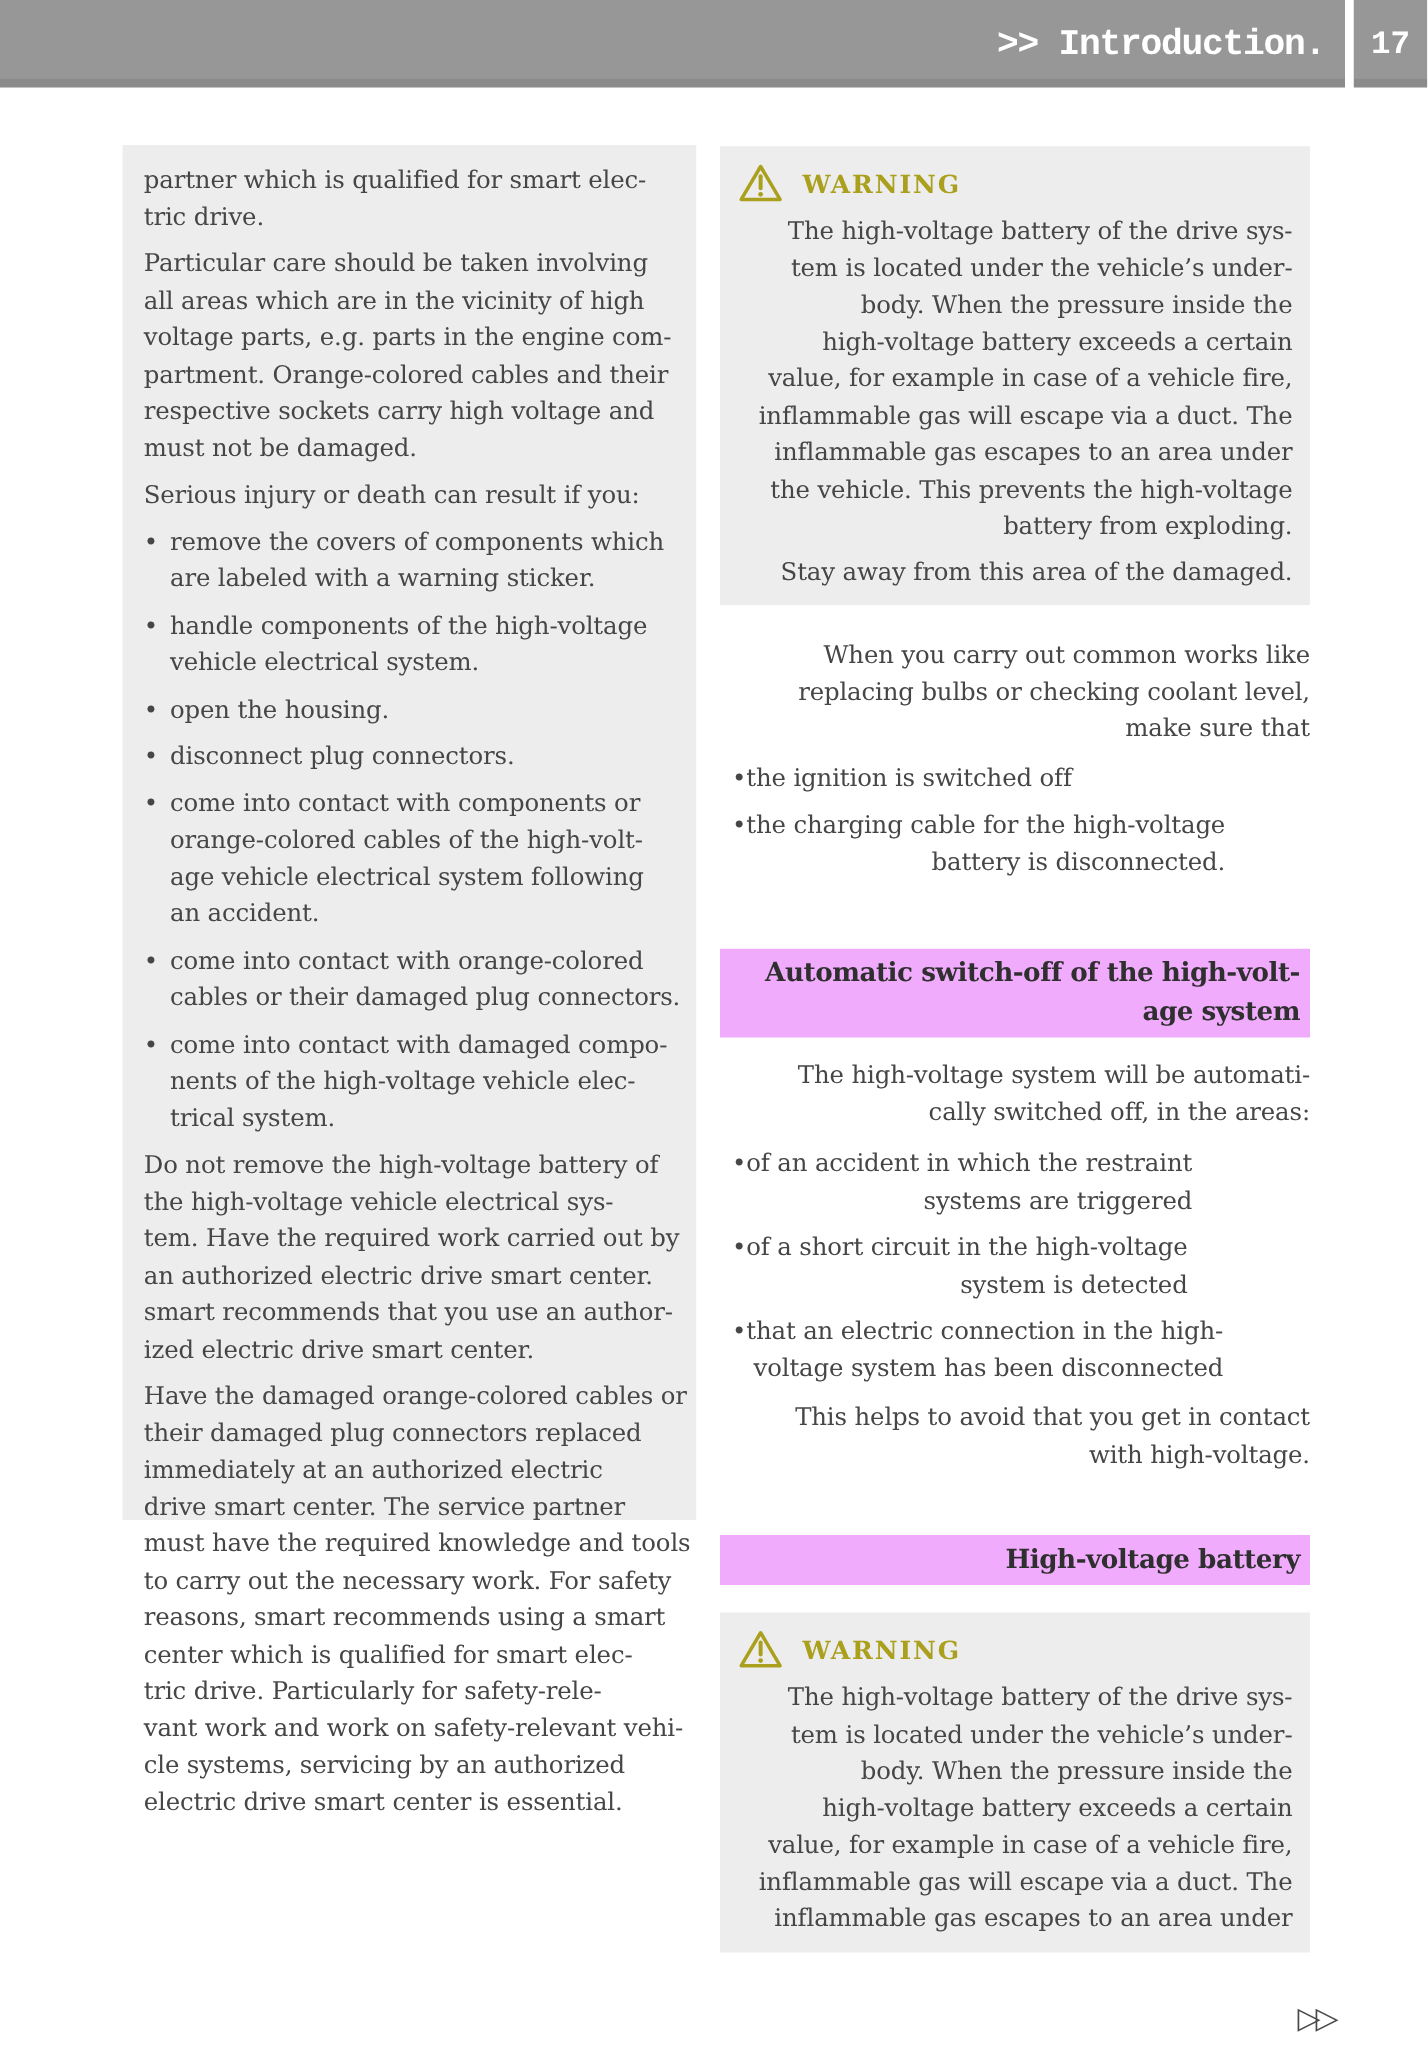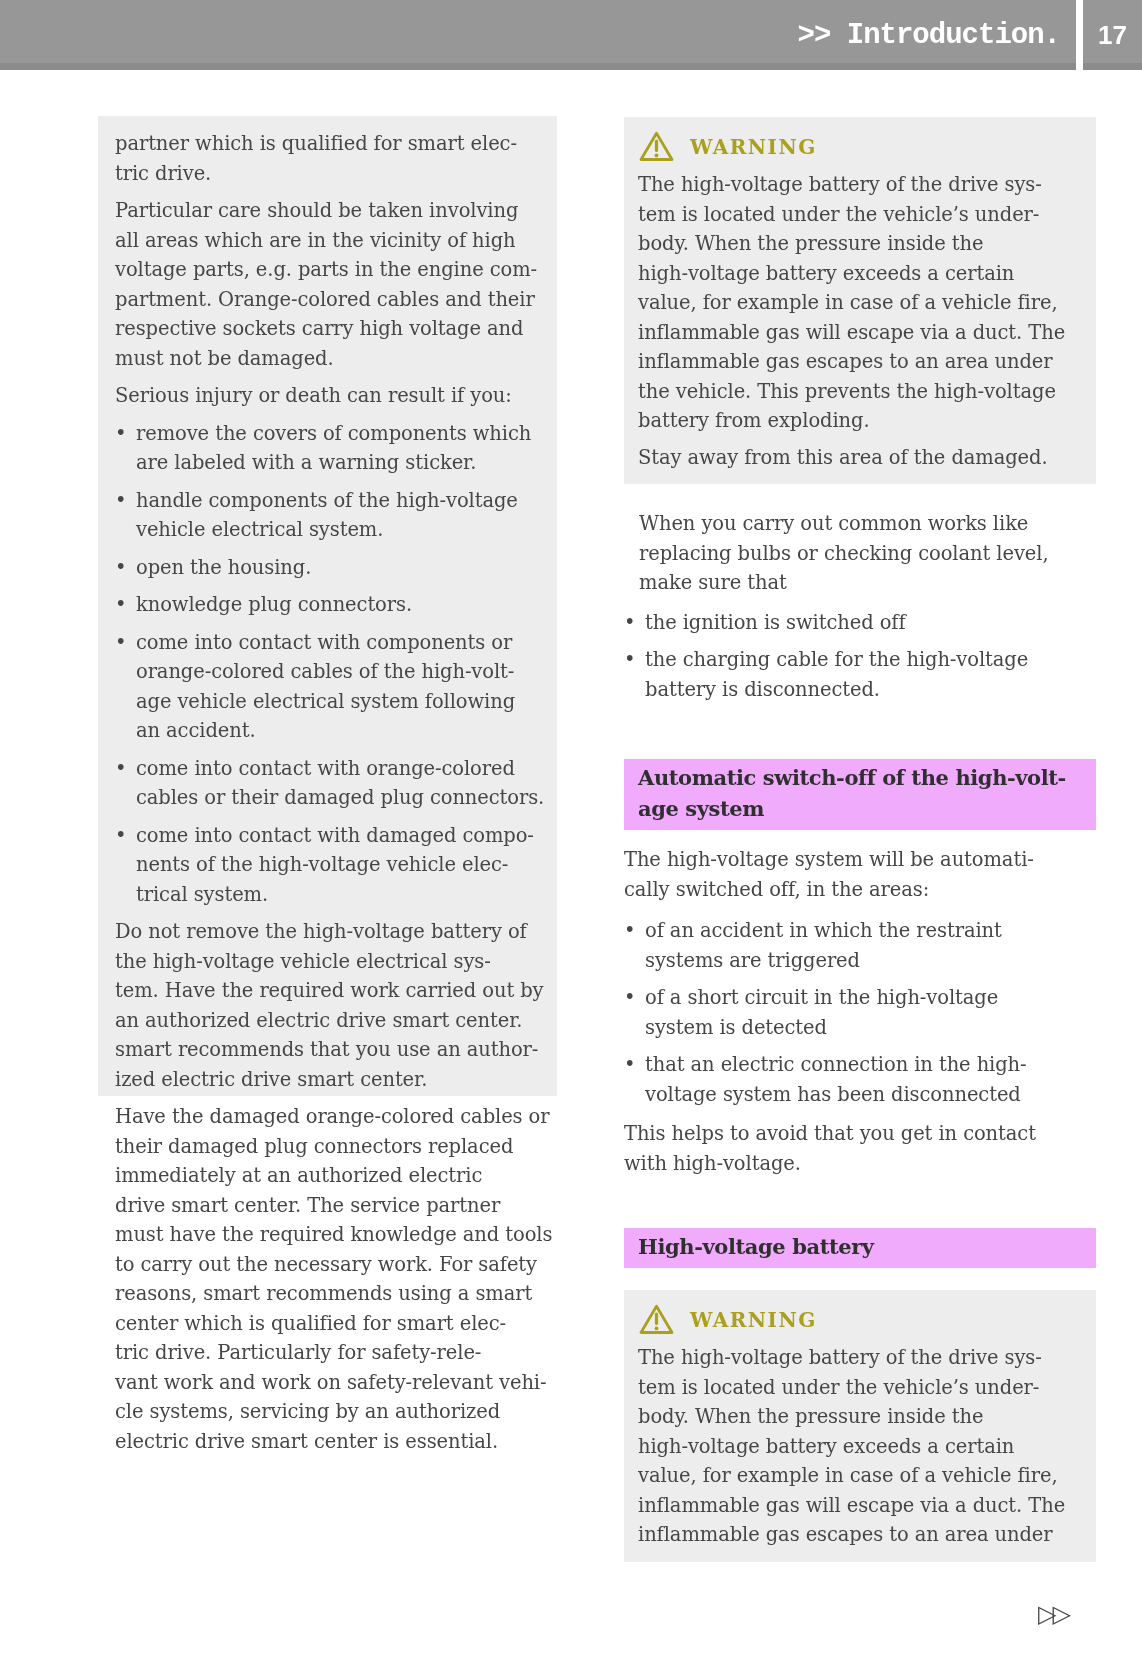--- a/index.html
+++ b/index.html
@@ -16,40 +16,40 @@
     padding-right:16px; box-sizing:border-box;
   }
   .header-title {
     font-family:"Liberation Mono", monospace; font-weight:700;
     font-size:29px; color:#ffffff; letter-spacing:-1px;
   }
   .page-num {
     position:absolute; left:1083px; top:0; width:59px; height:70px;
     background:#979797; box-shadow: inset 0 -7px 0 rgba(0,0,0,0.08);
     display:flex; align-items:center; justify-content:center;
-    font-family:Liberation Sans, sans-serif; font-weight:700;
+    font-family:Liberation Mono, monospace; font-weight:700;
     font-size:26px; color:#ffffff;
   }
 
   
   .bodytext { font-size:19.5px; line-height:29.5px; letter-spacing:-0.1px; white-space:pre; }
   .para { margin:0 0 8px 0; }
   .para:last-child { margin-bottom:0; }
   .li { display:flex; margin:0 0 8px 0; }
   .li .dot { flex:0 0 21px; width:21px; }
 
   
   .col-left {
-    position:absolute; left:98px; top:116px; width:459px; height:980px;
+    position:absolute; left:98px; top:116px; width:459px; height:1100px;
     background:#ededed; box-sizing:border-box; padding:13px 8px 13px 17px;
   }
   .col-left .blist { margin:2px 0 2px 0; }
 
   
-  .col-right { position:absolute; left:624px; top:117px; width:472px; box-sizing:border-box; }
+  .col-right { position:absolute; left:576px; top:117px; width:472px; box-sizing:border-box;text-align:right; }
   .warnbox { background:#ededed; padding:13px 14px 12px 14px; }
   .warn-head { display:flex; align-items:center; margin:0 0 7px 0; }
   .warn-icon { margin-right:15px; flex:0 0 auto; }
   .warn-label { font-weight:700; font-size:20px; letter-spacing:1.5px; color:#aaa01e; }
   .warnbox .para { margin-bottom:7px; }
   .warnbox .para:last-child { margin-bottom:0; }
 
   .r-p1 { margin-top:25px;margin-left:15px; }
   .blist1 { margin-top:10px; }
   .section-h {
@@ -100,21 +100,21 @@
         <span class="dot bodytext">•</span>
         <span class="bodytext">handle components of the high-voltage
 vehicle electrical system.</span>
       </div>
       <div class="li">
         <span class="dot bodytext">•</span>
         <span class="bodytext">open the housing.</span>
       </div>
       <div class="li">
         <span class="dot bodytext">•</span>
-        <span class="bodytext">knowledge plug connectors.</span>
+        <span class="bodytext">disconnect plug connectors.</span>
       </div>
       <div class="li">
         <span class="dot bodytext">•</span>
         <span class="bodytext">come into contact with components or
 orange-colored cables of the high-volt-
 age vehicle electrical system following
 an accident.</span>
       </div>
       <div class="li">
         <span class="dot bodytext">•</span>

